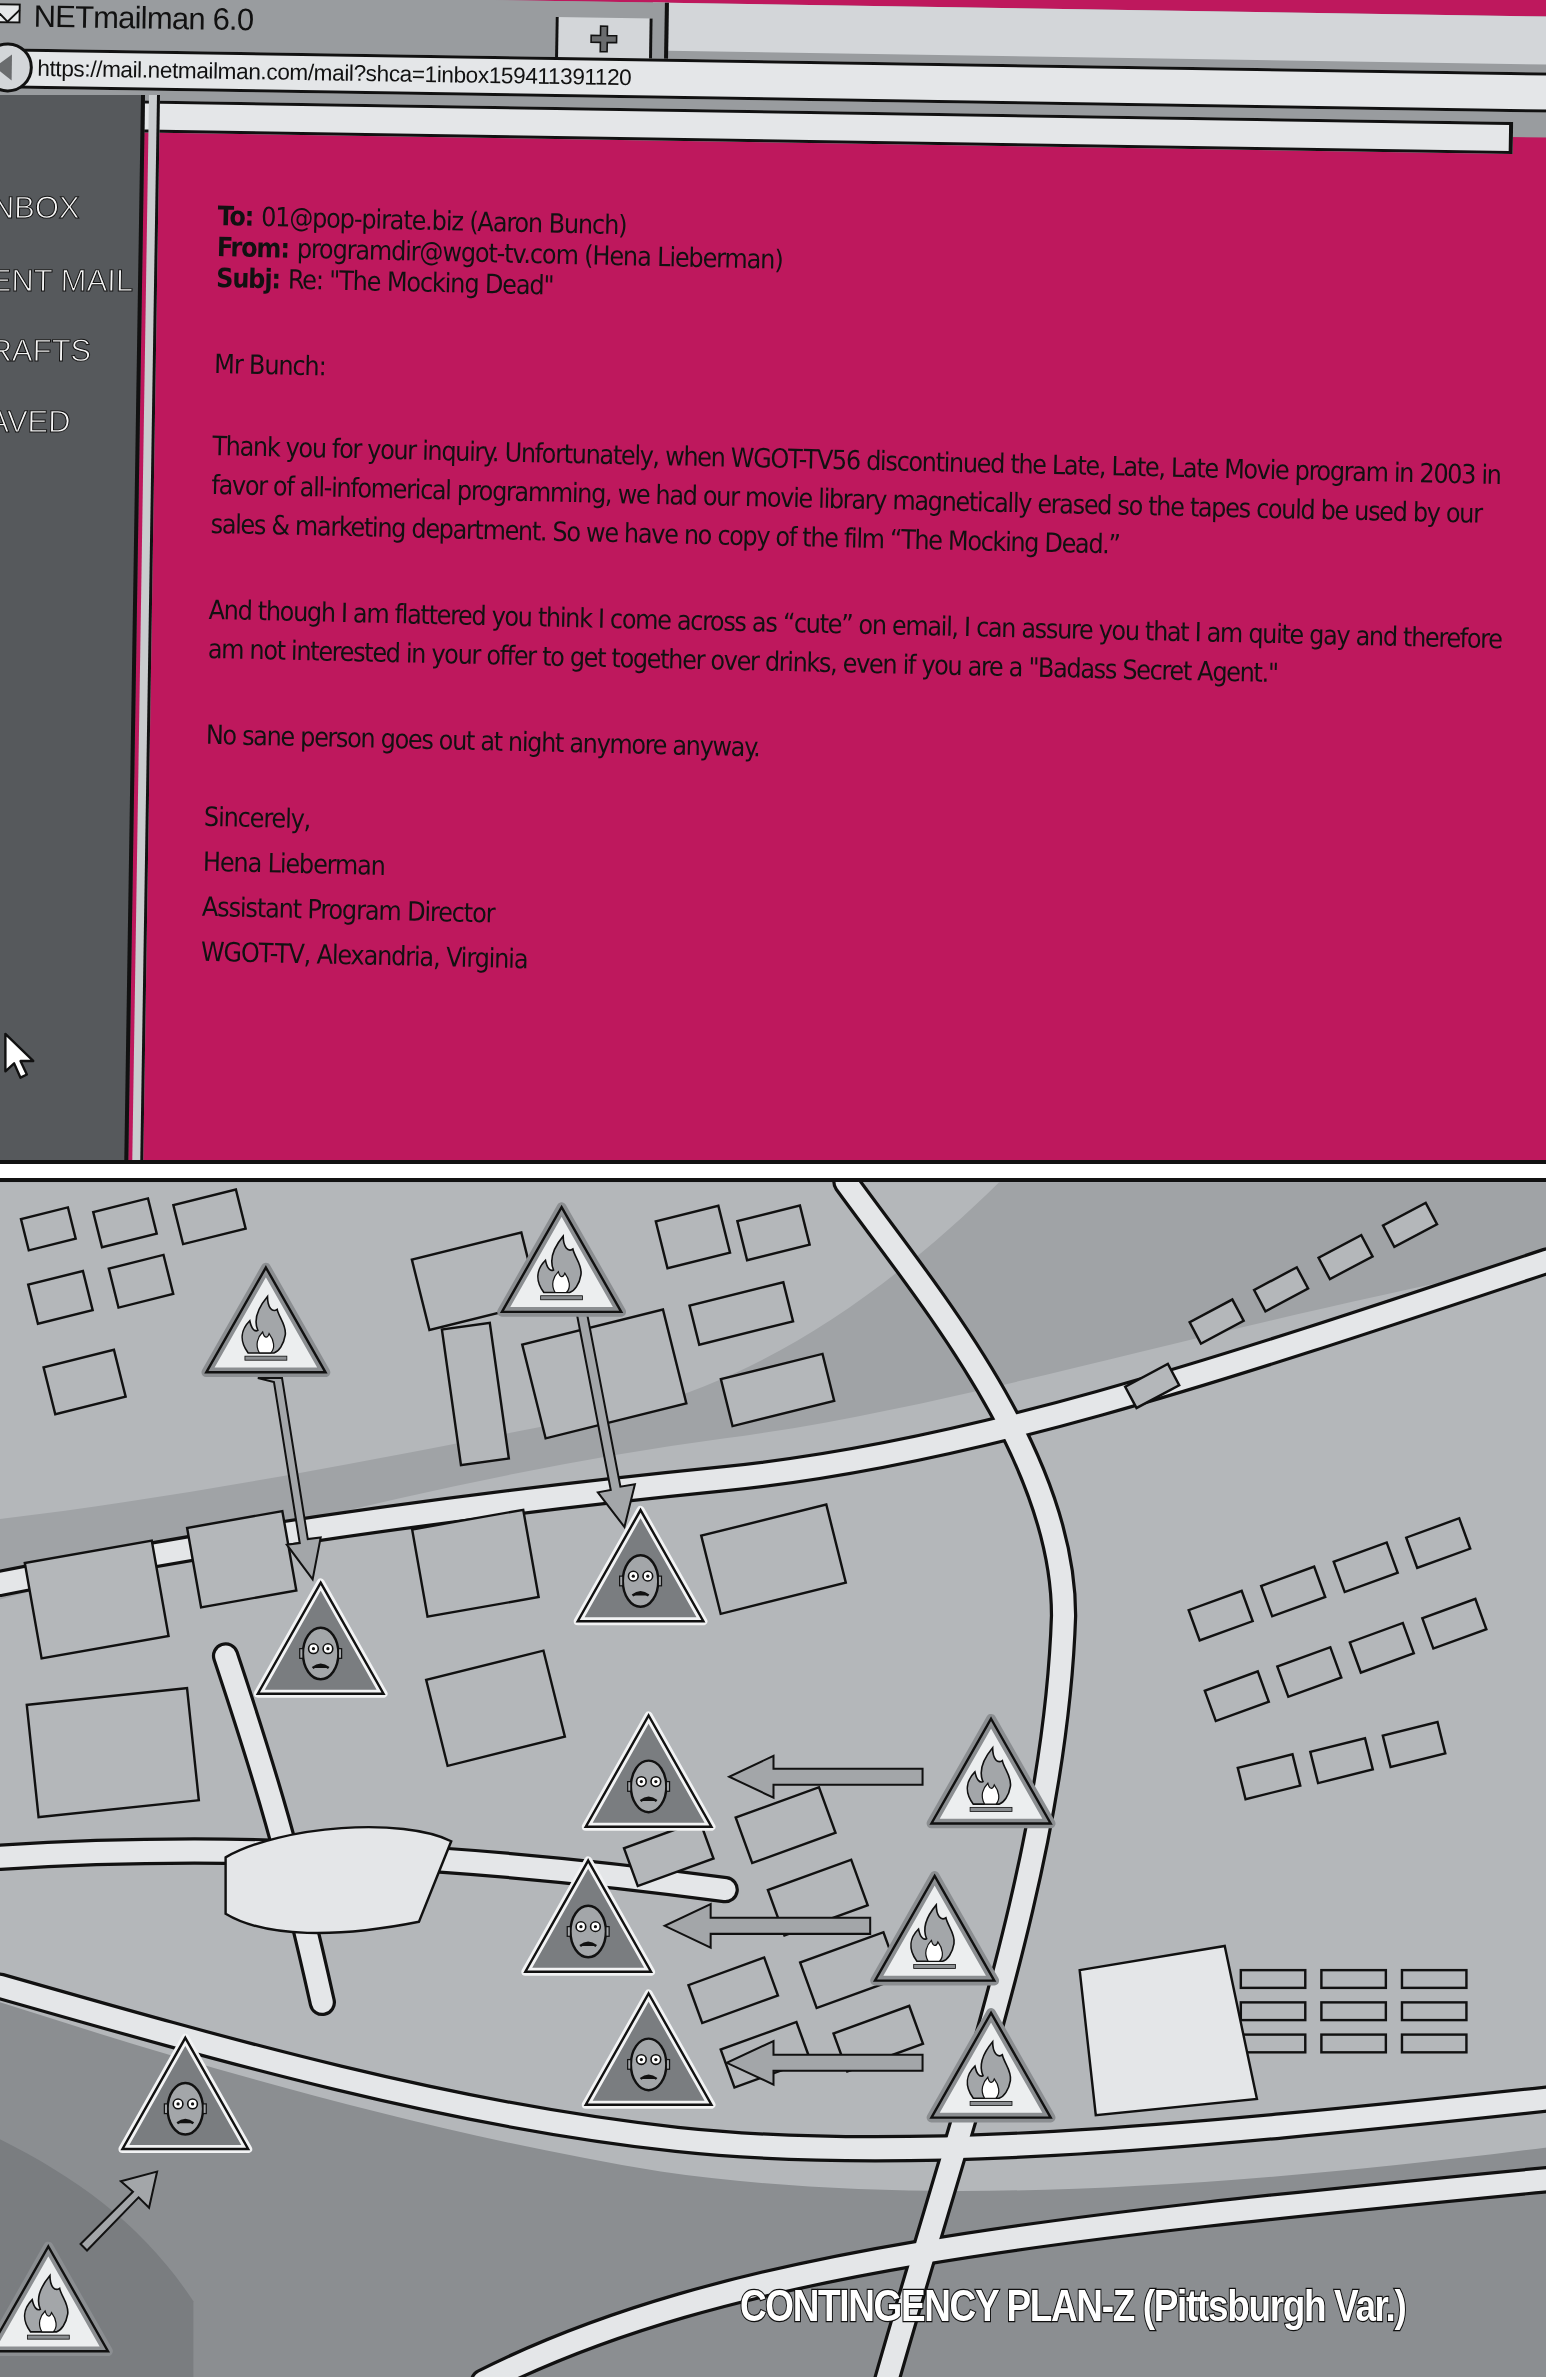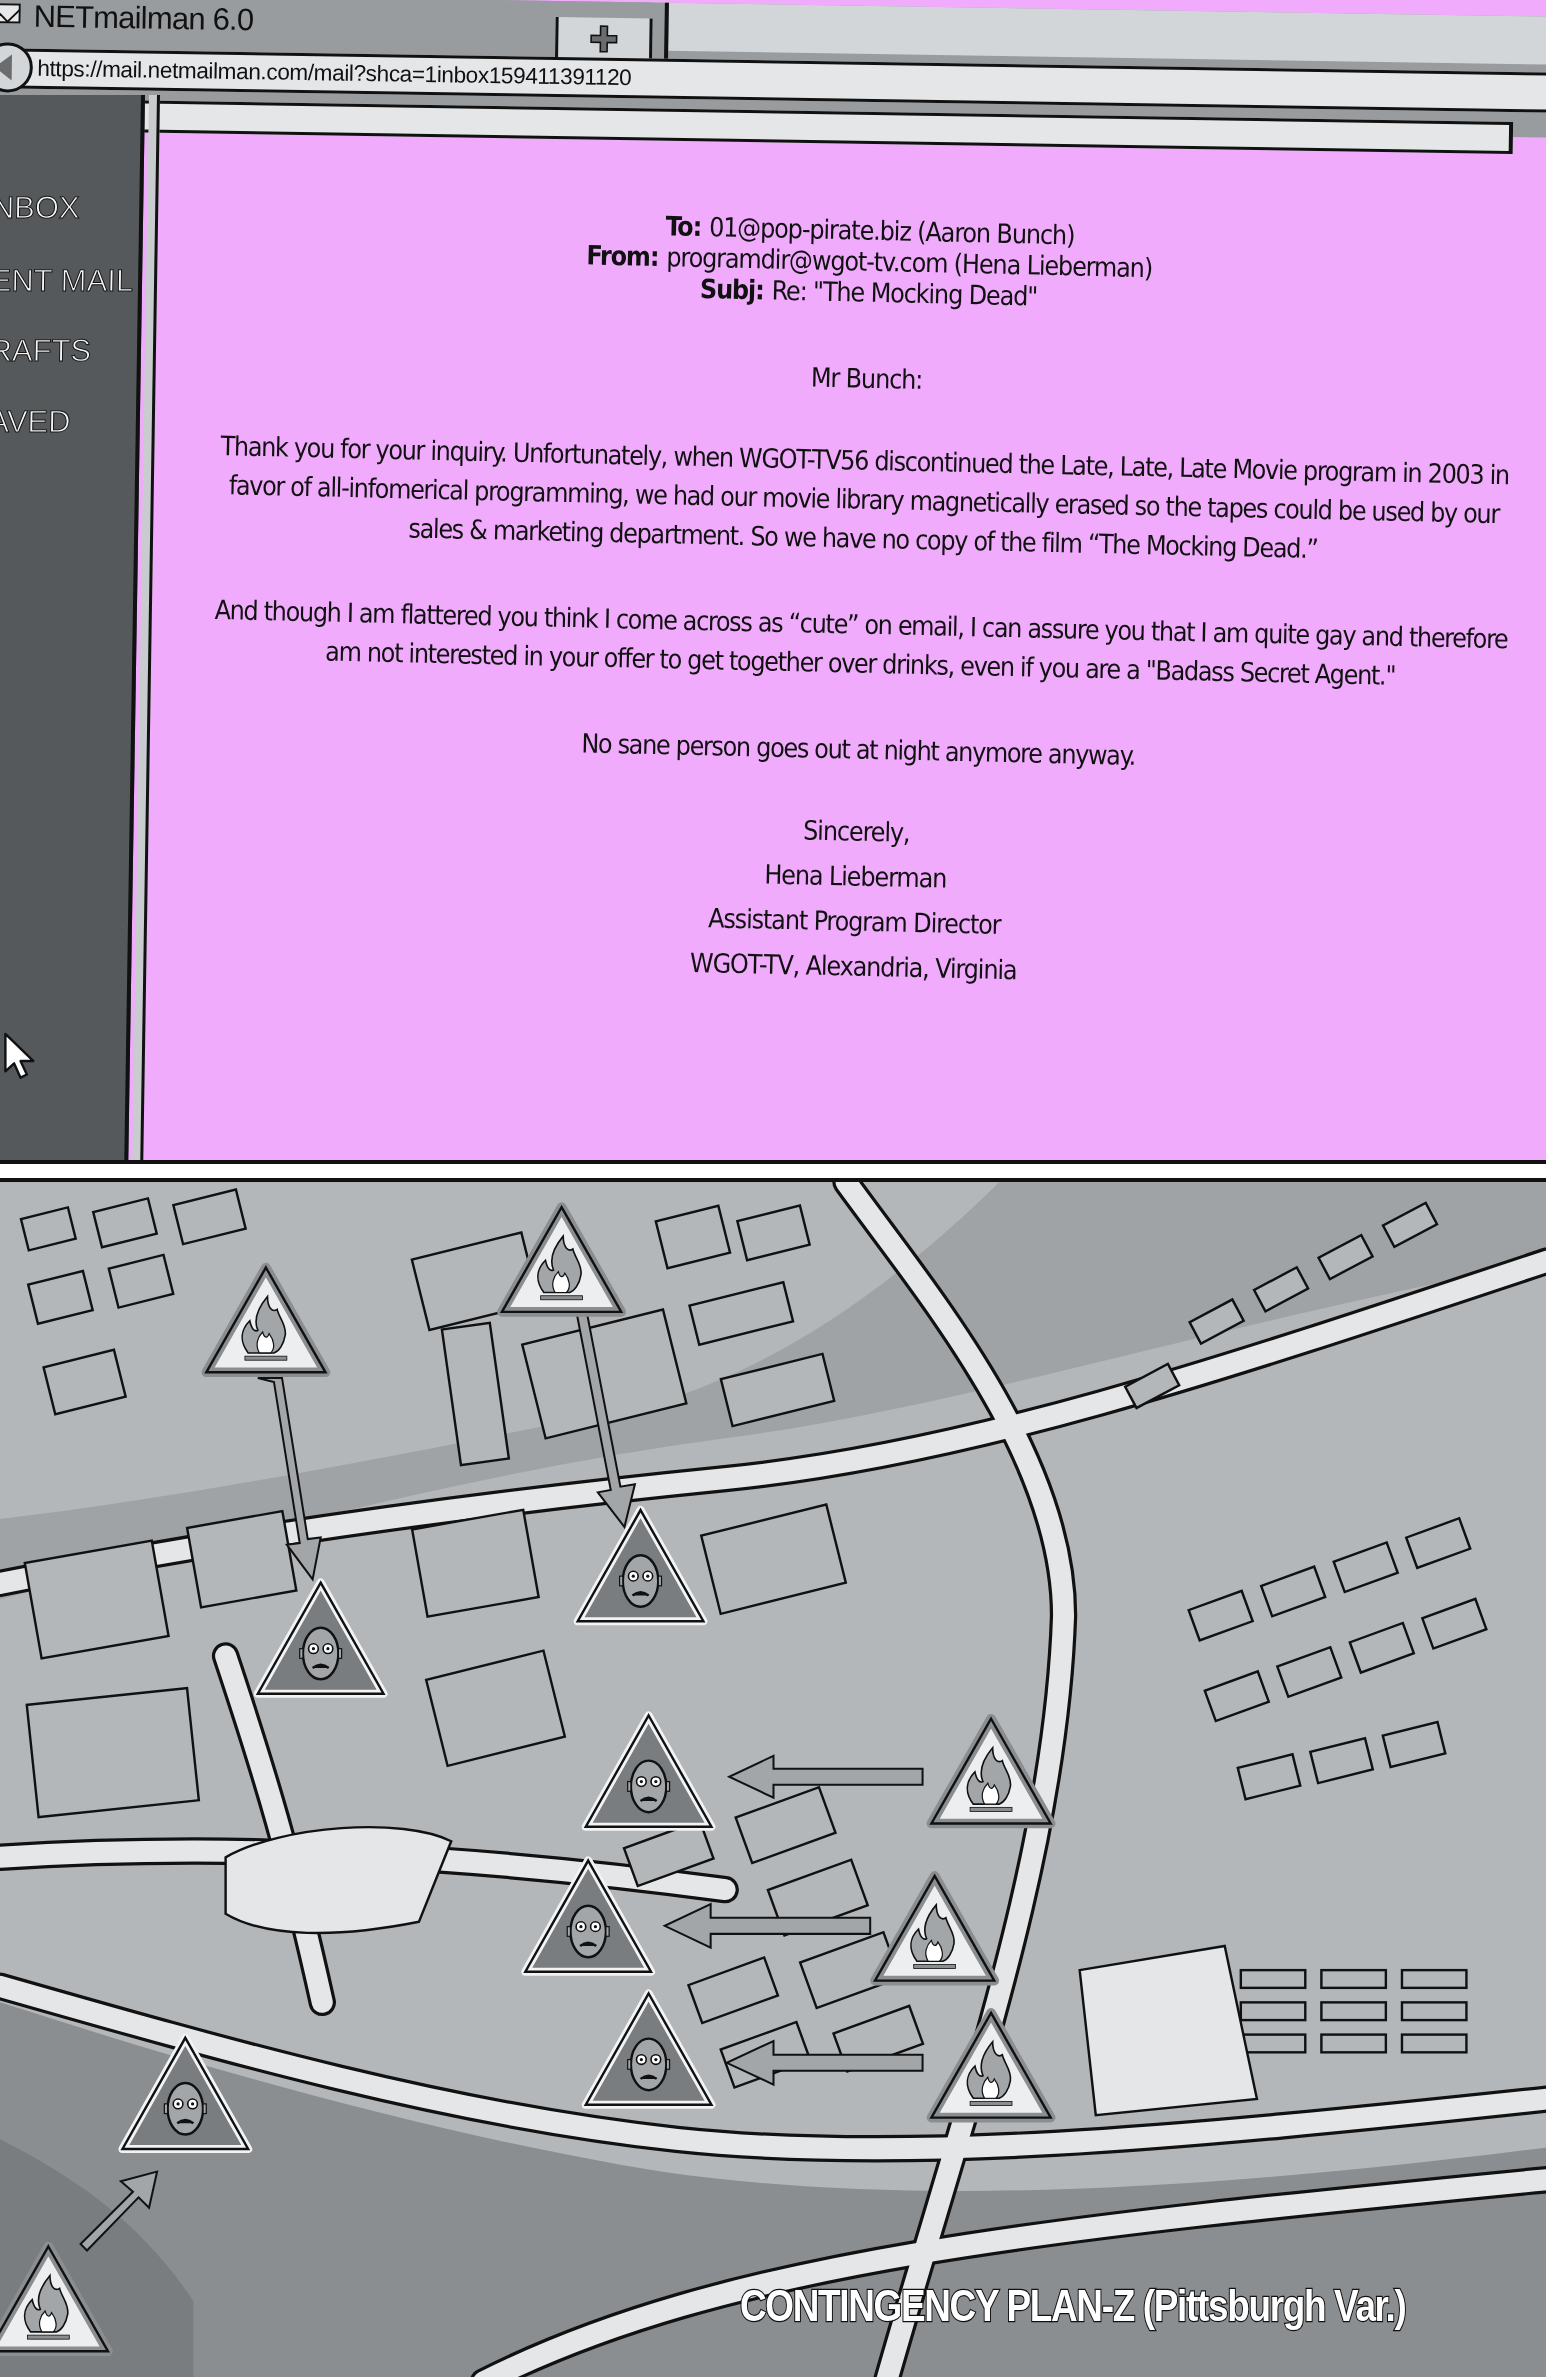--- a/index.html
+++ b/index.html
@@ -2,21 +2,21 @@
 <html style="font-size:13px"><head>
 <meta charset="utf-8">
 <style>
   * { box-sizing: border-box; margin: 0; padding: 0; }
   html, body { width: 1547px; height: 2377px; background: #ffffff; overflow: hidden; }
   body { position: relative; font-family: "DejaVu Sans", sans-serif; }
 
   
   .panel-email {
     position: absolute; left: 0; top: 0; width: 1547px; height: 1160px;
-    background: #f0abfc; overflow: hidden; text-align: center;
+    background: #be185d; overflow: hidden;
   }
   .browser-chrome {
     position: absolute; left: -16px; top: -8px; width: 1595px; height: 153px;
     transform: rotate(0.9deg); transform-origin: 0 0;
   }
   .tab-active {
     position: absolute; left: 0; top: 0; width: 685px; height: 64px;
     background: #999c9f; border-bottom: 4px solid #111; border-right: 4px solid #111;
   }
   .tab-bar-strip {

